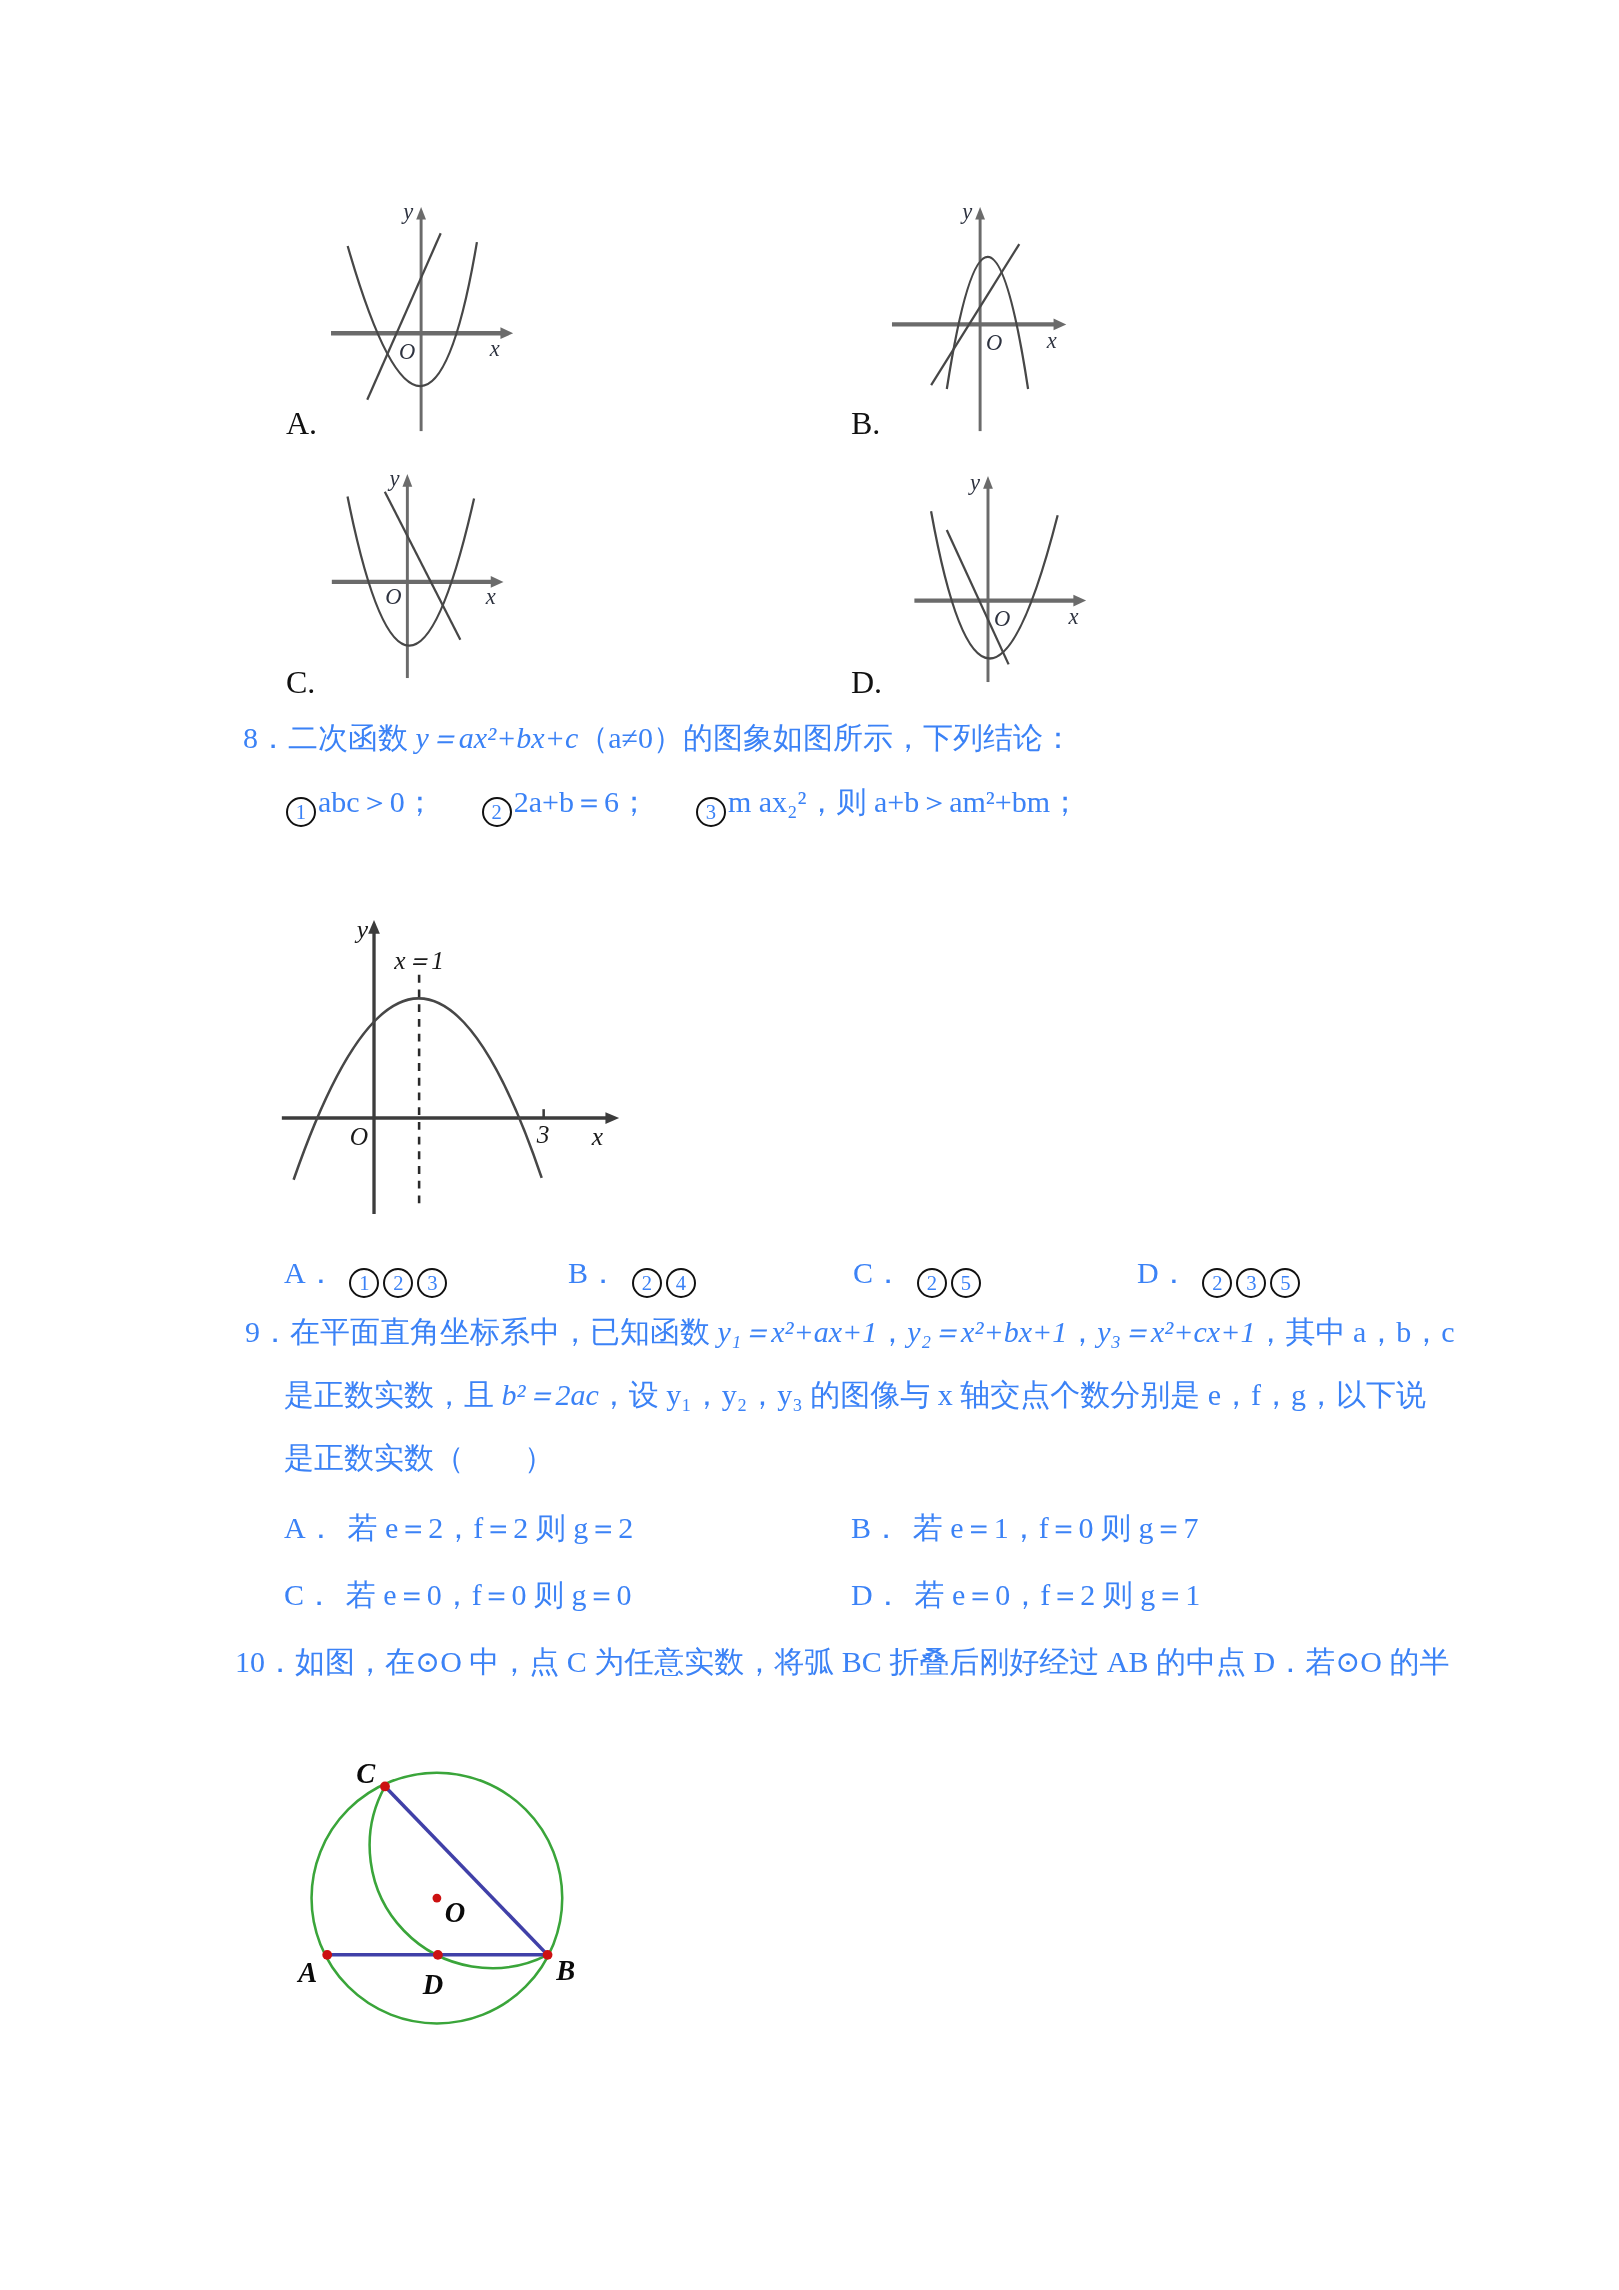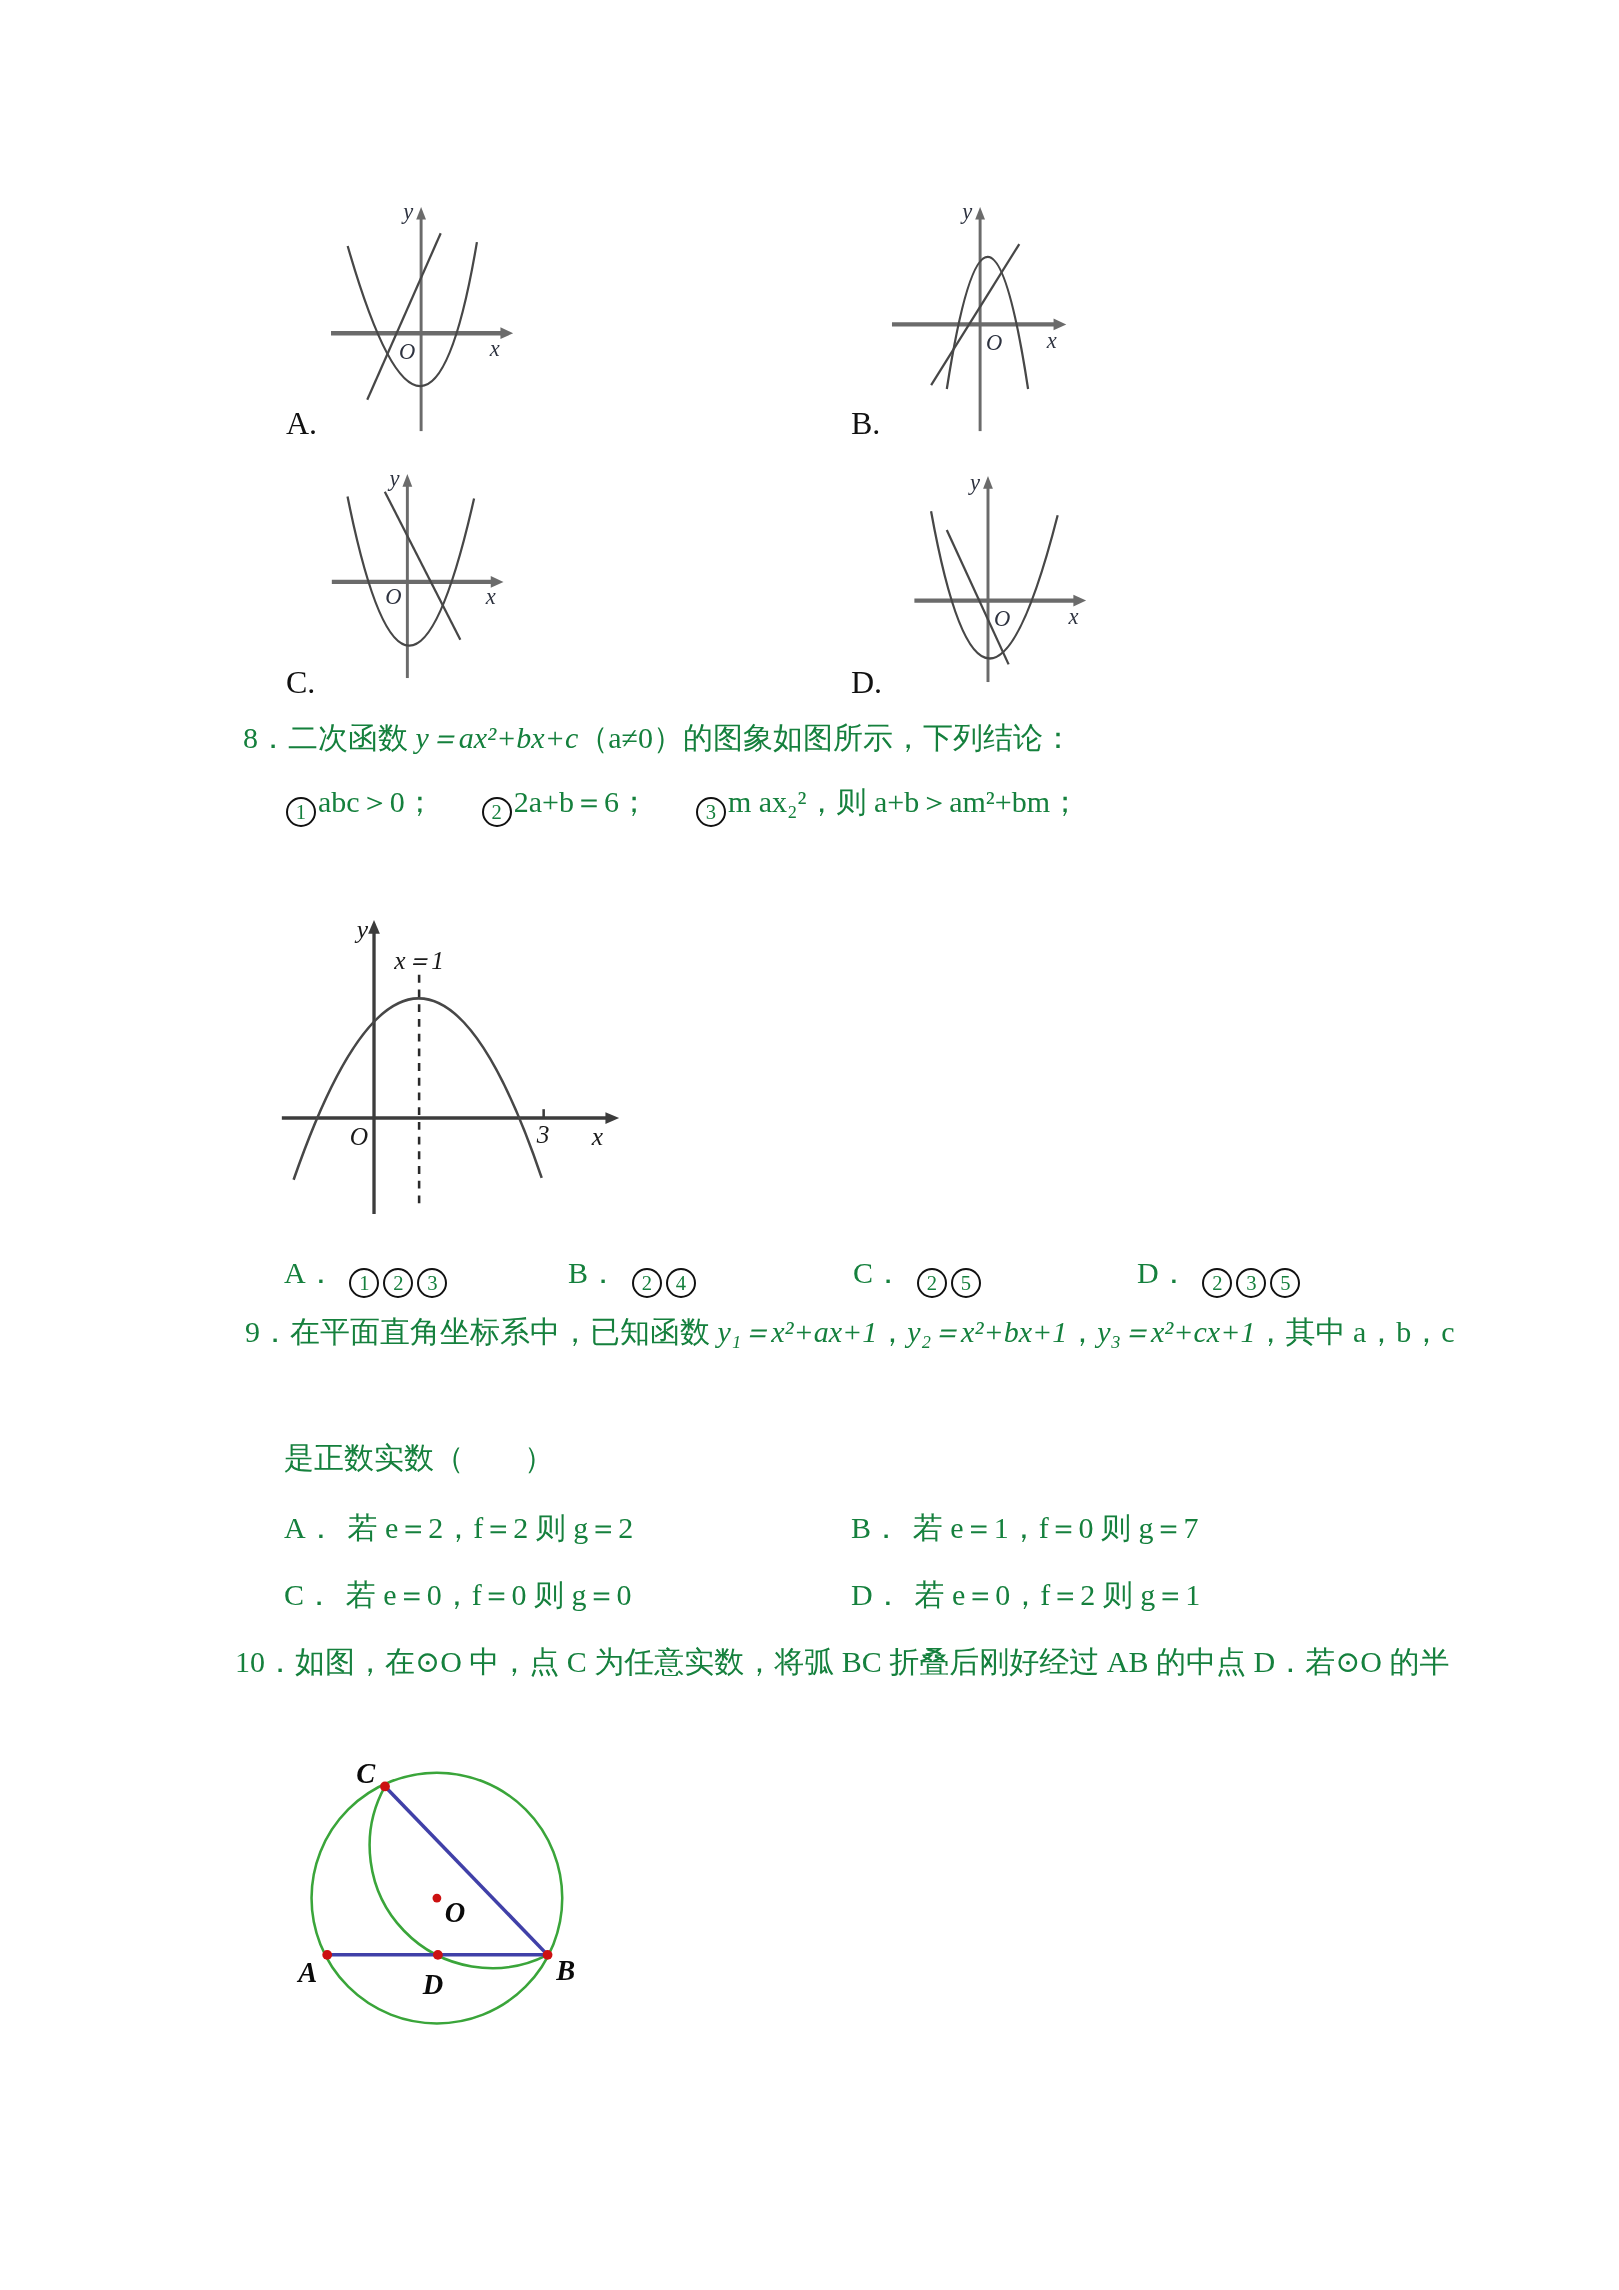--- a/index.html
+++ b/index.html
@@ -1,18 +1,18 @@
 <!DOCTYPE html>
 <html><head>
 <meta charset="utf-8">
 <style>
   html,body{margin:0;padding:0;background:#e8e8e8;}
   #page{position:relative;width:1619px;height:2291px;background:#ffffff;margin:0 auto;
         font-family:"Liberation Serif","DejaVu Serif",serif;color:#111;overflow:hidden;}
-  .t{position:absolute;font-size:30px;color:#15803d;white-space:nowrap;line-height:1.25;}
+  .t{position:absolute;font-size:30px;color:#3b82f6;white-space:nowrap;line-height:1.25;}
   .m{font-style:italic;}
   .gl{position:absolute;font-size:32px;color:#111;}
   .circ{display:inline-flex;align-items:center;justify-content:center;
         width:30px;height:30px;box-sizing:border-box;border:2.4px solid #111;
         border-radius:50%;font-size:20.6px;line-height:1;vertical-align:-6.9px;margin:0 2px;}
   .condItem{margin-right:45px;}
   .optLabel{margin-right:11.8px;}
   .radSign{font-size:35px;}
   .radicand{border-top:2.2px solid #111;padding:0 2px;margin-left:-2.9px;}
   svg{position:absolute;overflow:visible;}
@@ -111,20 +111,23 @@
   <div class="t" style="left:853px;top:1254px">
     <span class="optLabel">C．</span><span class="circ">2</span><span class="circ">5</span>
   </div>
   <div class="t" style="left:1137px;top:1254px">
     <span class="optLabel">D．</span><span class="circ">2</span><span class="circ">3</span><span class="circ">5</span>
   </div>
 
   <div class="t" style="left:245px;top:1313px">
     <span>9．</span><span>在平面直角坐标系中，已知函数 </span><span class="m">y₁＝x²+ax+1</span><span>，</span><span class="m">y₂＝x²+bx+1</span><span>，</span><span class="m">y₃＝x²+cx+1</span><span>，其中 a，b，c</span>
   </div>
+  <div class="t" style="left:284px;top:1376px">
+    <span>是正数实数，且 </span><span class="m">b²＝2ac</span><span>，设 y₁，y₂，y₃ 的图像与 x 轴交点个数分别是 e，f，g，以下说</span>
+  </div>
   <div class="t" style="left:284px;top:1439px">是正数实数（　　）</div>
 
   <div class="t" style="left:284px;top:1509px">
     <span class="optLabel">A．</span><span>若 e＝2，f＝2 则 g＝2</span>
   </div>
   <div class="t" style="left:851px;top:1509px">
     <span class="optLabel">B．</span><span>若 e＝1，f＝0 则 g＝7</span>
   </div>
   <div class="t" style="left:284px;top:1576px">
     <span class="optLabel">C．</span><span>若 e＝0，f＝0 则 g＝0</span>

